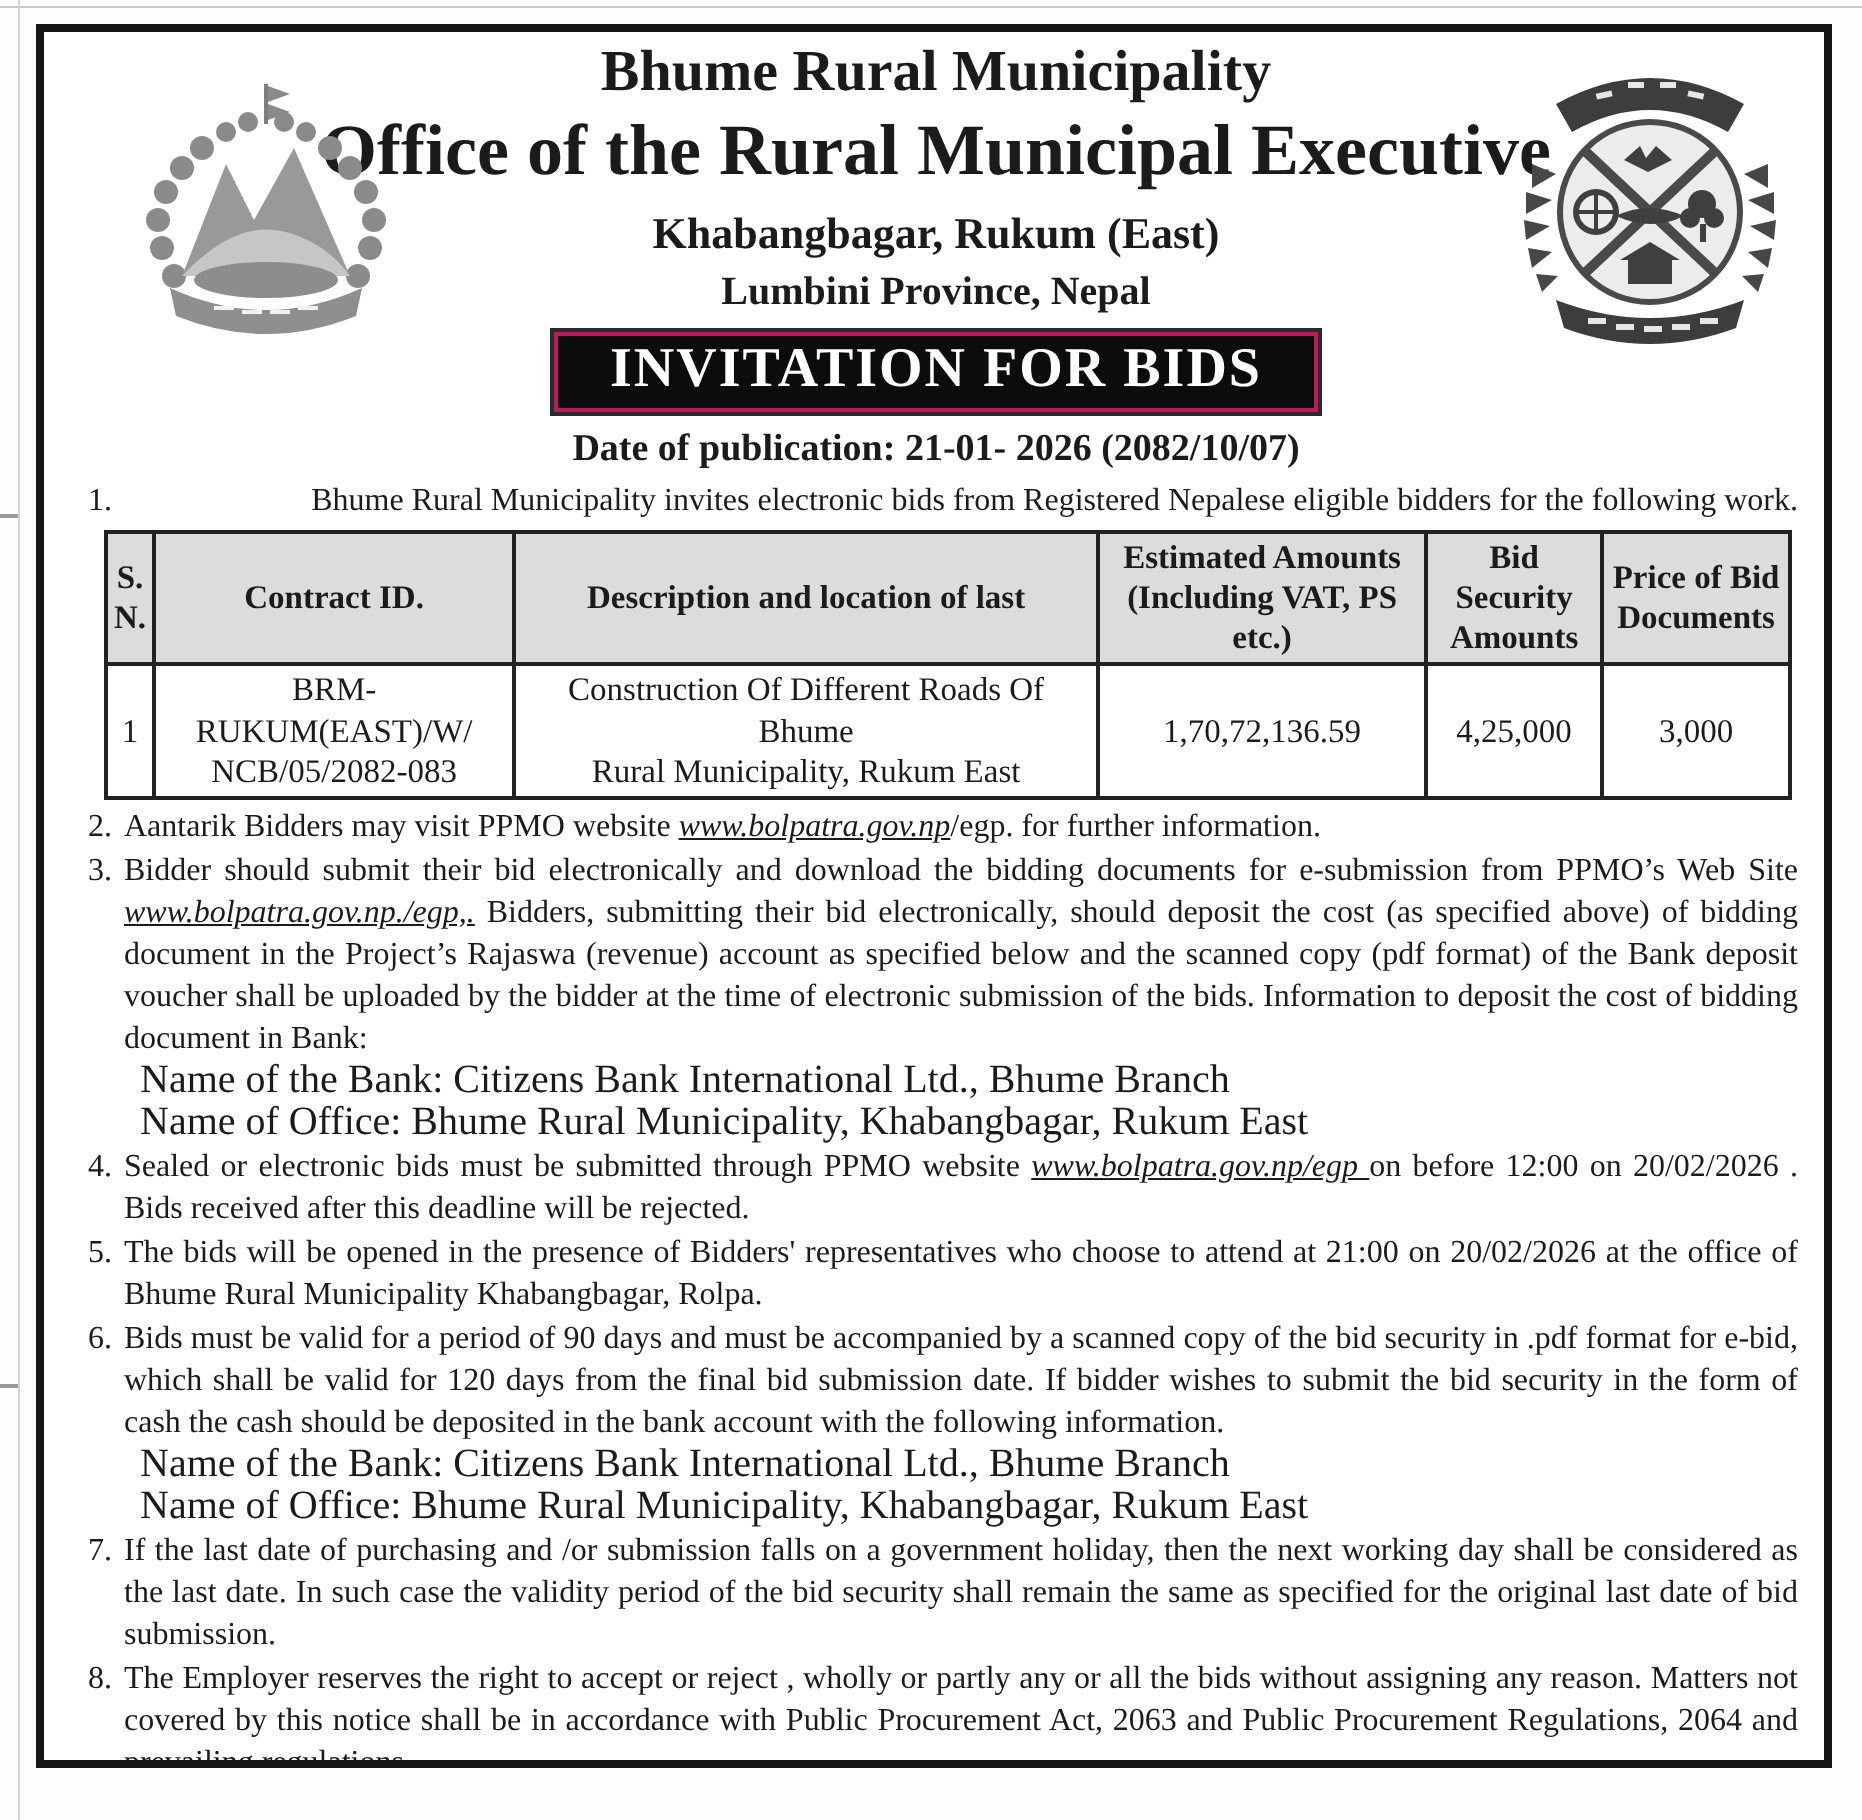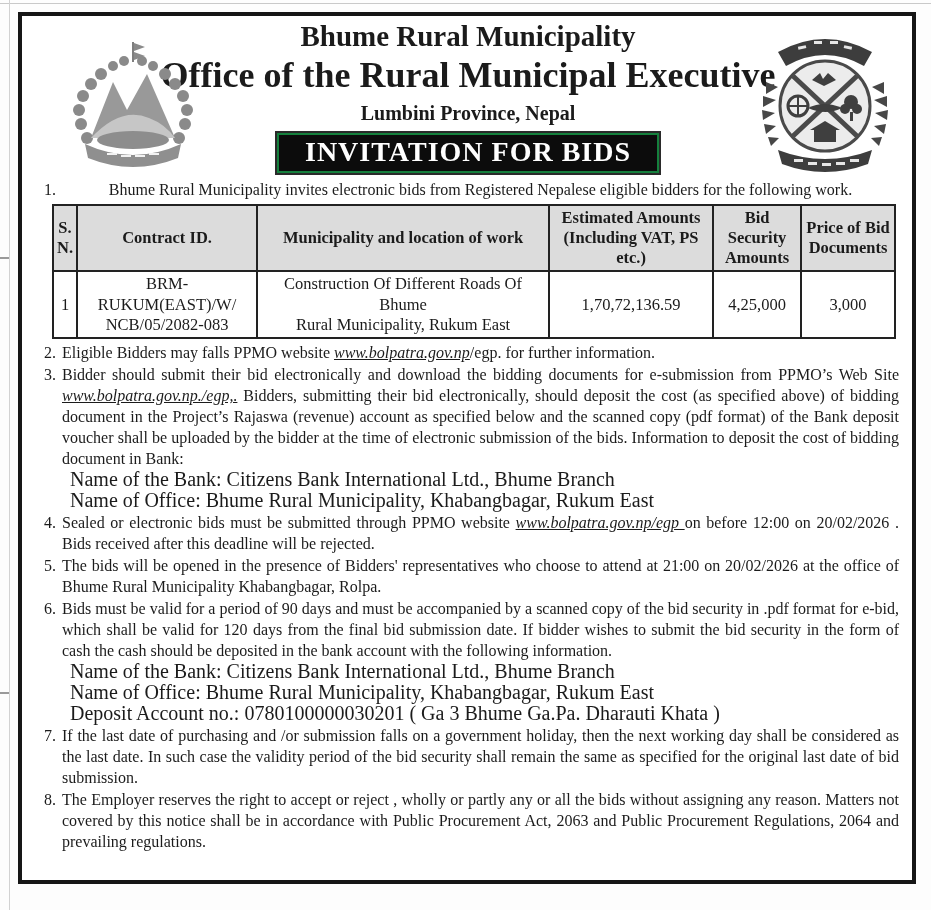--- a/index.html
+++ b/index.html
@@ -29,34 +29,34 @@
 
   .hdr { position:relative; text-align:center; }
   .logo-left  { position:absolute; left:26px;  top:20px; }
   .logo-right { position:absolute; right:0px;  top:2px; }
   .t1 { font-size:29px; font-weight:bold; line-height:32px; margin-top:0; }
   .t2 { font-size:36px; font-weight:bold; line-height:42px; margin-top:2px; }
   .t3 { font-size:22px; font-weight:bold; line-height:25px; margin-top:8px; }
   .t4 { font-size:20px; font-weight:bold; line-height:23px; margin-top:6px; }
 
   .banner-row { text-align:center; margin-top:6px; }
-  .banner-wrap { display:inline-block; border:2px solid #2a2a2a; padding:2px; background:#15803d; }
+  .banner-wrap { display:inline-block; border:2px solid #2a2a2a; padding:2px; background:#be185d; }
   .banner {
     background:#0c0c0c; color:#fff;
     font-size:28px; font-weight:bold; line-height:30px;
     letter-spacing:1px;
     padding:2px 26px 4px;
   }
   .pub { text-align:center; font-size:19px; font-weight:bold; line-height:23px; margin-top:5px; }
 
   .li { display:flex; margin-top:1px; font-size:16px; }
   .li .num { flex:0 0 26px; text-align:right; padding-right:6px; line-height:21px; }
   .li .txt { flex:1; text-align:justify; line-height:21px; padding-right:1px; }
   .li.first { margin-top:4px; }
-  .li.first .txt { text-align:center; }
+  .li.first .txt { text-align:right; }
   .sub { margin-left:34px; font-size:20px; line-height:21px; }
   .u { text-decoration:underline;font-style:italic; }
 
   table.bids {
     border-collapse:collapse;
     margin:4px 0 3px 16px;
     font-size:16.5px;
     table-layout:fixed;
   }
   .bids th, .bids td {
@@ -156,50 +156,52 @@
           <rect x="44" y="137" width="9" height="3"></rect>
             <rect x="58" y="140" width="9" height="3"></rect>
           <rect x="72" y="141" width="9" height="3"></rect>
             <rect x="86" y="140" width="9" height="3"></rect>
           <rect x="100" y="137" width="9" height="3"></rect>
         </g>
       </svg>
     </div>
     <div class="t1">Bhume Rural Municipality</div>
     <div class="t2">Office of the Rural Municipal Executive</div>
+    <div class="t3">Khabangbagar, Rukum (East)</div>
     <div class="t4">Lumbini Province, Nepal</div>
   </div>
 
   <div class="banner-row">
     <div class="banner-wrap">
       <div class="banner">INVITATION FOR BIDS</div>
     </div>
   </div>
 
+  <div class="pub">Date of publication: 21-01- 2026 (2082/10/07)</div>
 
   <div class="li first">
     <span class="num">1.</span>
     <span class="txt">Bhume Rural Municipality invites electronic bids from Registered Nepalese eligible bidders for the following work.</span>
   </div>
 
   <table class="bids">
     <colgroup>
       <col style="width:24px">
         <col style="width:180px">
         <col style="width:292px">
       <col style="width:164px">
         <col style="width:88px">
         <col style="width:94px">
     </colgroup>
     <thead>
       <tr>
         <th>S.
 N.</th>
         <th>Contract ID.</th>
-        <th>Municipality and location of work</th>
+        <th>Description and location of last</th>
         <th>Estimated Amounts
 (Including VAT, PS etc.)</th>
         <th>Bid Security
 Amounts</th>
         <th>Price of Bid
 Documents</th>
       </tr>
     </thead>
     <tbody>
       <tr>
@@ -210,21 +212,21 @@
 Rural Municipality, Rukum East</td>
         <td>1,70,72,136.59</td>
         <td>4,25,000</td>
         <td>3,000</td>
       </tr>
     </tbody>
   </table>
 
   <div class="li">
     <span class="num">2.</span>
-    <span class="txt"><span>Eligible Bidders may falls PPMO website </span><span class="u">www.bolpatra.gov.np</span><span>/egp. for further information.</span></span>
+    <span class="txt"><span>Aantarik Bidders may visit PPMO website </span><span class="u">www.bolpatra.gov.np</span><span>/egp. for further information.</span></span>
   </div>
 
   <div class="li">
     <span class="num">3.</span>
     <span class="txt"><span>Bidder should  submit their bid electronically and download the bidding documents for e-submission from PPMO’s Web Site </span><span class="u">www.bolpatra.gov.np./egp,.</span><span> Bidders, submitting their bid electronically,  should  deposit  the  cost (as  specified  above)  of  bidding document  in  the Project’s  Rajaswa (revenue)  account  as  specified  below  and  the  scanned  copy  (pdf format)  of  the  Bank deposit  voucher  shall  be  uploaded  by  the  bidder  at  the  time  of electronic submission of the bids. Information to deposit the cost of bidding document in Bank:</span></span>
   </div>
   <div class="sub">Name of the Bank: Citizens Bank International Ltd., Bhume Branch</div>
   <div class="sub">Name of Office: Bhume Rural Municipality, Khabangbagar,  Rukum East</div>
 
   <div class="li">
@@ -236,21 +238,20 @@
     <span class="num">5.</span>
     <span class="txt">The bids will be opened in the presence of Bidders' representatives who choose to attend at 21:00  on 20/02/2026 at the office of Bhume Rural Municipality Khabangbagar, Rolpa.</span>
   </div>
 
   <div class="li">
     <span class="num">6.</span>
     <span class="txt">Bids must be valid for a period of 90 days and must be accompanied by a scanned copy of the bid security in .pdf format for e-bid, which shall be valid for 120 days from the final bid submission date. If bidder wishes to submit the bid security in the form of cash the cash should be deposited in the bank account with the following information.</span>
   </div>
   <div class="sub">Name of the Bank: Citizens Bank International Ltd., Bhume Branch</div>
   <div class="sub">Name of Office: Bhume Rural Municipality, Khabangbagar,  Rukum East</div>
-  <div class="sub">Deposit Account no.: 0780100000030201 ( Ga 3 Bhume Ga.Pa. Dharauti Khata )</div>
 
   <div class="li">
     <span class="num">7.</span>
     <span class="txt">If the last date of purchasing and /or submission falls on a government holiday, then the next working day shall be considered as the last date. In such case the validity period of the bid security shall remain the same as specified for the original last date of bid submission.</span>
   </div>
 
   <div class="li">
     <span class="num">8.</span>
     <span class="txt">The Employer reserves the right to accept or reject , wholly or partly any or all the bids without assigning any reason.  Matters not covered by this notice shall be in accordance with Public Procurement Act, 2063 and Public Procurement Regulations, 2064 and prevailing regulations.</span>
   </div>

